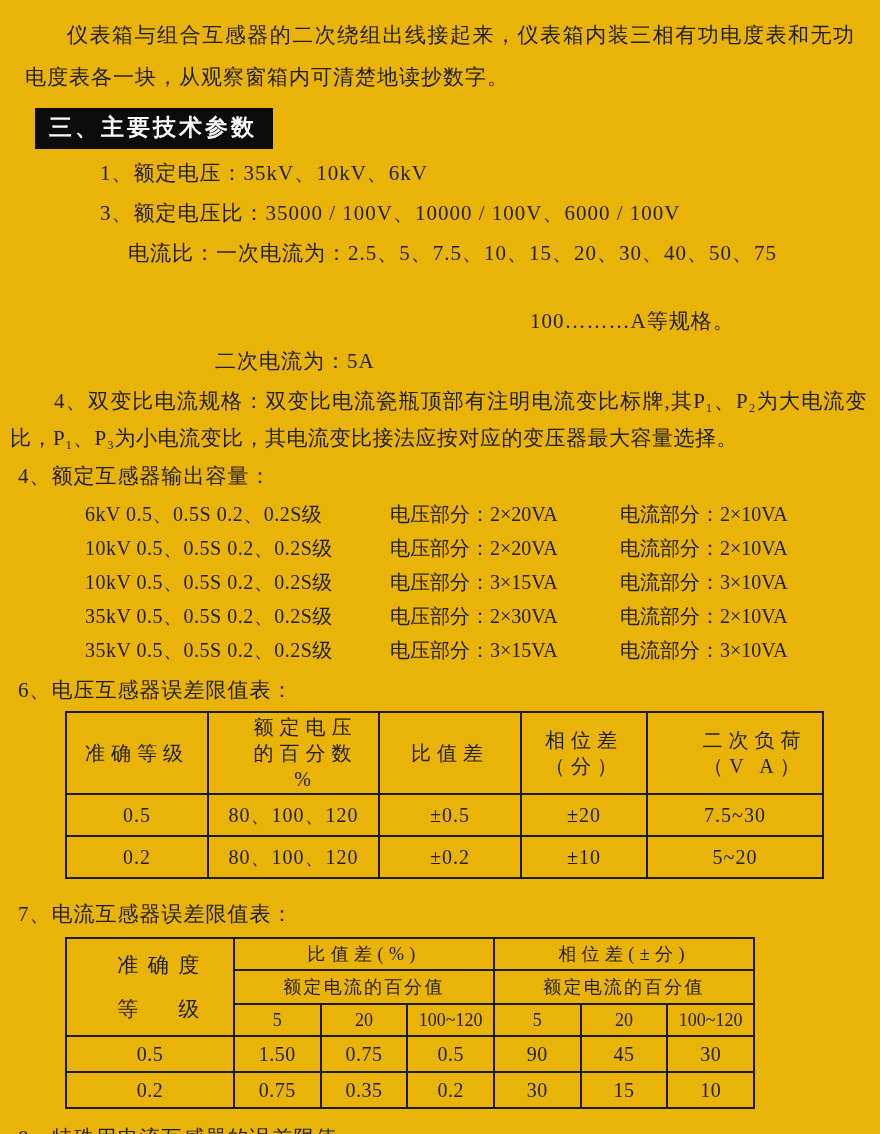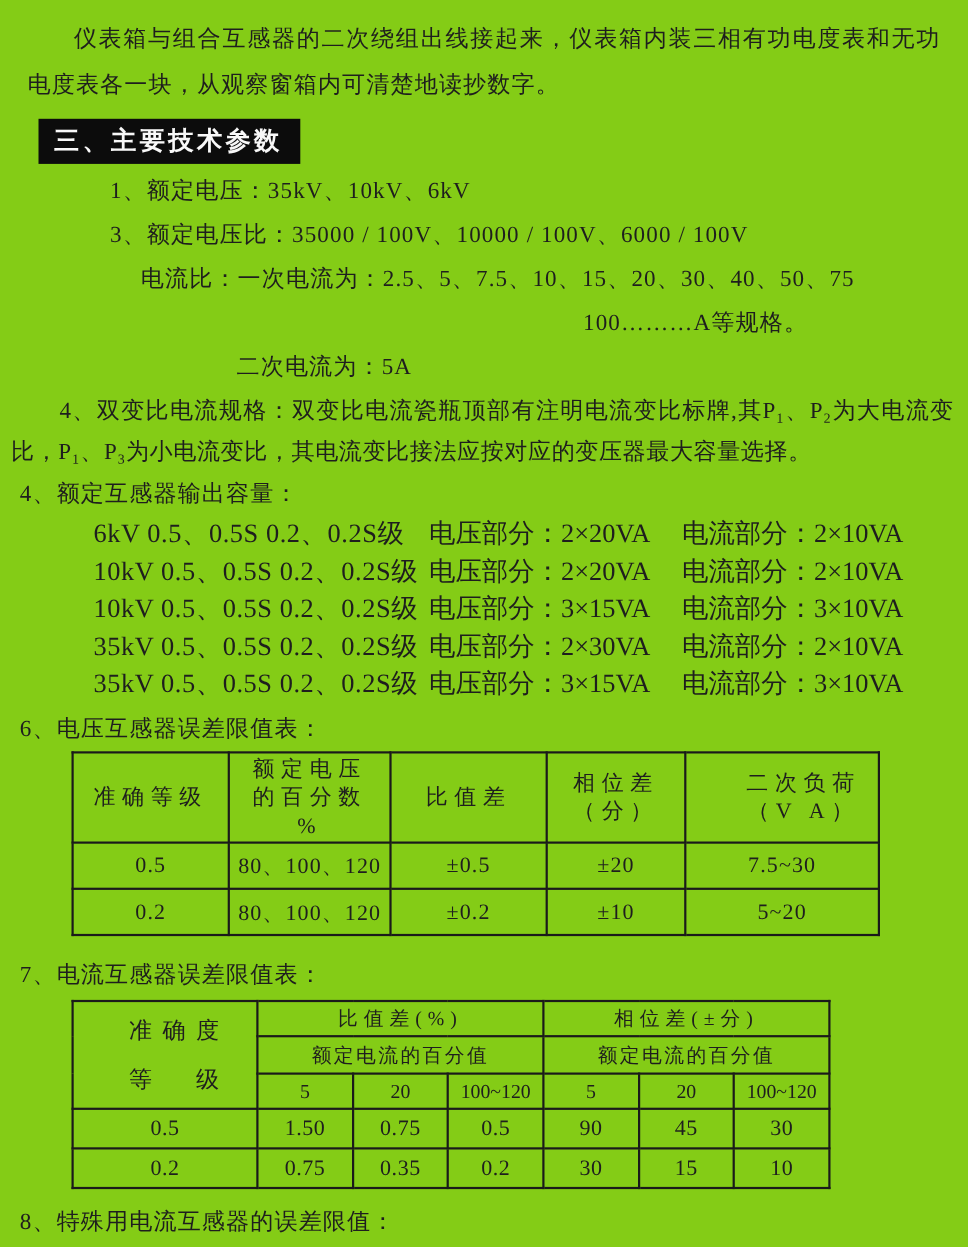--- a/index.html
+++ b/index.html
@@ -1,21 +1,21 @@
 <!DOCTYPE html>
 <html><head>
 <meta charset="utf-8">
 <style>
   html, body { margin: 0; padding: 0; background: #dddcd8; }
   .page {
     position: relative;
     width: 880px;
     height: 1134px;
     margin: 0 auto;
-    background: #84cc16;
+    background: #eab308;
     color: #1e1e1e;
     font-family: "Liberation Serif", "DejaVu Serif", serif;
     box-sizing: border-box;
     padding: 14px 25px 0 25px;
     overflow: hidden;
   }
   .intro {
     margin: 0;
     font-size: 21px;
     line-height: 42px;
@@ -34,37 +34,37 @@
     margin: 10px 0 4px 10px;
   }
   .num-item {
     font-size: 21px;
     line-height: 40px;
     margin-left: 75px;
     letter-spacing: 1px;
     white-space: nowrap;
   }
   .sub-ratio   { margin-left: 103px; }
-  .sub-cont    { margin-left: 505px; }
+  .sub-cont    { margin-left: 505px; margin-top: 28px; }
   .sub-second  { margin-left: 190px; }
   .para-item4 {
     margin: 2px -12px 0 -15px;
     font-size: 21px;
     line-height: 37px;
     text-indent: 2.1em;
     text-align: justify;
     letter-spacing: 0.5px;
   }
   .flush-item {
     font-size: 21px;
     line-height: 38px;
     margin-left: -7px;
     letter-spacing: 1px;
   }
-  .capacity { margin: 2px 0 0 60px; font-size: 24px; }
+  .capacity { margin: 2px 0 0 60px; font-size: 20px; }
   .cap-row  { display: flex; line-height: 34px; }
   .cap-spec { width: 305px; letter-spacing: 0.5px; }
   .cap-volt { width: 230px; }
   .cap-curr { flex: 1; }
   .h-item6 { margin-top: 4px; }
   .h-item7 { margin-top: 16px; }
   .h-item8 { margin-top: 10px; }
   table {
     border-collapse: collapse;
     margin-left: 40px;
@@ -80,21 +80,21 @@
   .t1 { width: 684px; margin-top: 2px; }
   .t1 th {
     height: 80px;
     font-size: 20px;
     letter-spacing: 0.3em;
     white-space: pre-line;
     line-height: 26px;
   }
   .t1 td { height: 40px; font-size: 20px; letter-spacing: 1px; }
   .t1 .c1 { width: 140px; }
-  .t1 .c2 { width: 145px; }
+  .t1 .c2 { width: 145px; padding-left: 24px; }
   .t1 .c3 { width: 140px; }
   .t1 .c4 { width: 124px; }
   .t1 .c5 { width: 135px; padding-left: 39px; }
   .t2 { width: 690px; margin-top: 4px; }
   .t2 th { font-size: 18px; }
   .t2 .acc {
     width: 140px;
     white-space: pre-line;
     letter-spacing: 0.45em;
     line-height: 44px;

